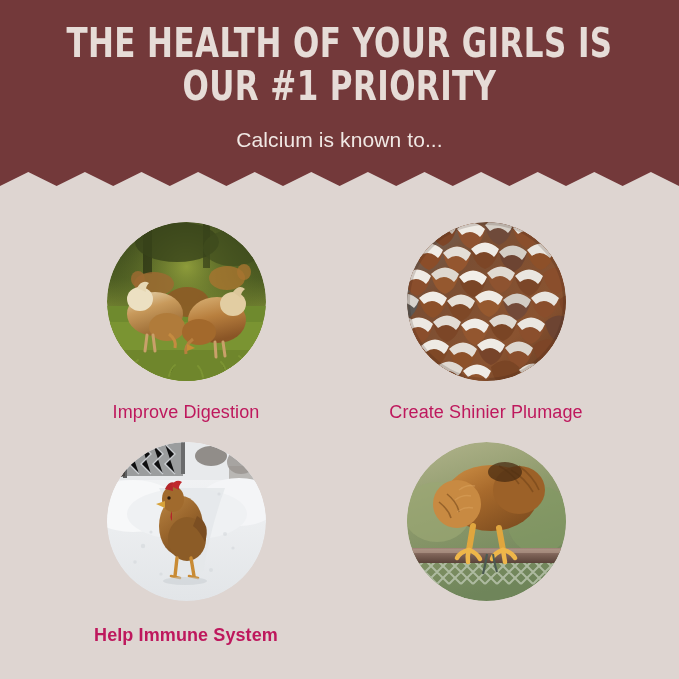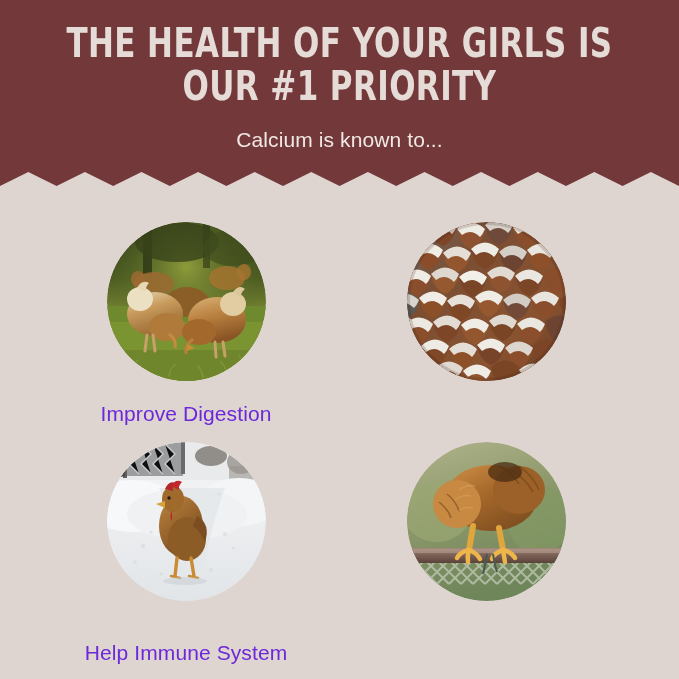--- a/index.html
+++ b/index.html
@@ -103,28 +103,28 @@
     border-radius: 50%;
     margin: 0 auto;
     overflow: hidden;
     position: relative;
   }
 
   .circle-img svg { display: block; width: 159px; height: 159px; }
 
   .benefit-label {
     margin-top: 21px;
-    font-size: 21px;
-    color: #6d28d9;
+    font-size: 18px;
+    color: #be185d;
     letter-spacing: 0.1px;
     white-space: nowrap;
   }
 
   .pos-2 .benefit-label,
-  .pos-3 .benefit-label { margin-top: 40px; }
+  .pos-3 .benefit-label { margin-top: 24px; font-weight: bold; }
 </style>
 </head>
 <body>
 
 <div id="page">
 
   <div class="header-band">
     <div class="header-title">
       <span class="line1">THE HEALTH OF YOUR GIRLS IS</span>
       <span class="line2">OUR #1 PRIORITY</span>
@@ -332,20 +332,21 @@
                 <path d="M78 3 q14 -13 28 0 q-3 16 -14 20 q-11 -4 -14 -20 z" fill="#7a4525"></path>
                 <path d="M106 6 q14 -13 28 0 q-3 16 -14 20 q-11 -4 -14 -20 z" fill="#8b4f2d"></path>
                 <path d="M106 6 q14 -13 28 0 q-2 5 -5 8 q-9 -9 -18 -2 z" fill="#e4ded6"></path>
               </g>
             </g>
 
             <circle cx="79.5" cy="79.5" r="79.5" fill="none" stroke="#3a2417" stroke-width="6" opacity="0.18"></circle>
           </g>
         </svg>
       </div>
+      <div class="benefit-label">Create Shinier Plumage</div>
     </div>
 
     <div class="benefit-card pos-2">
       <div class="circle-img">
         <svg viewBox="0 0 159 159">
           <defs>
             <clipPath id="c2">
                 <circle cx="79.5" cy="79.5" r="79.5"></circle>
               </clipPath>
             <linearGradient id="g2snow" x1="0" y1="0" x2="0" y2="1">

